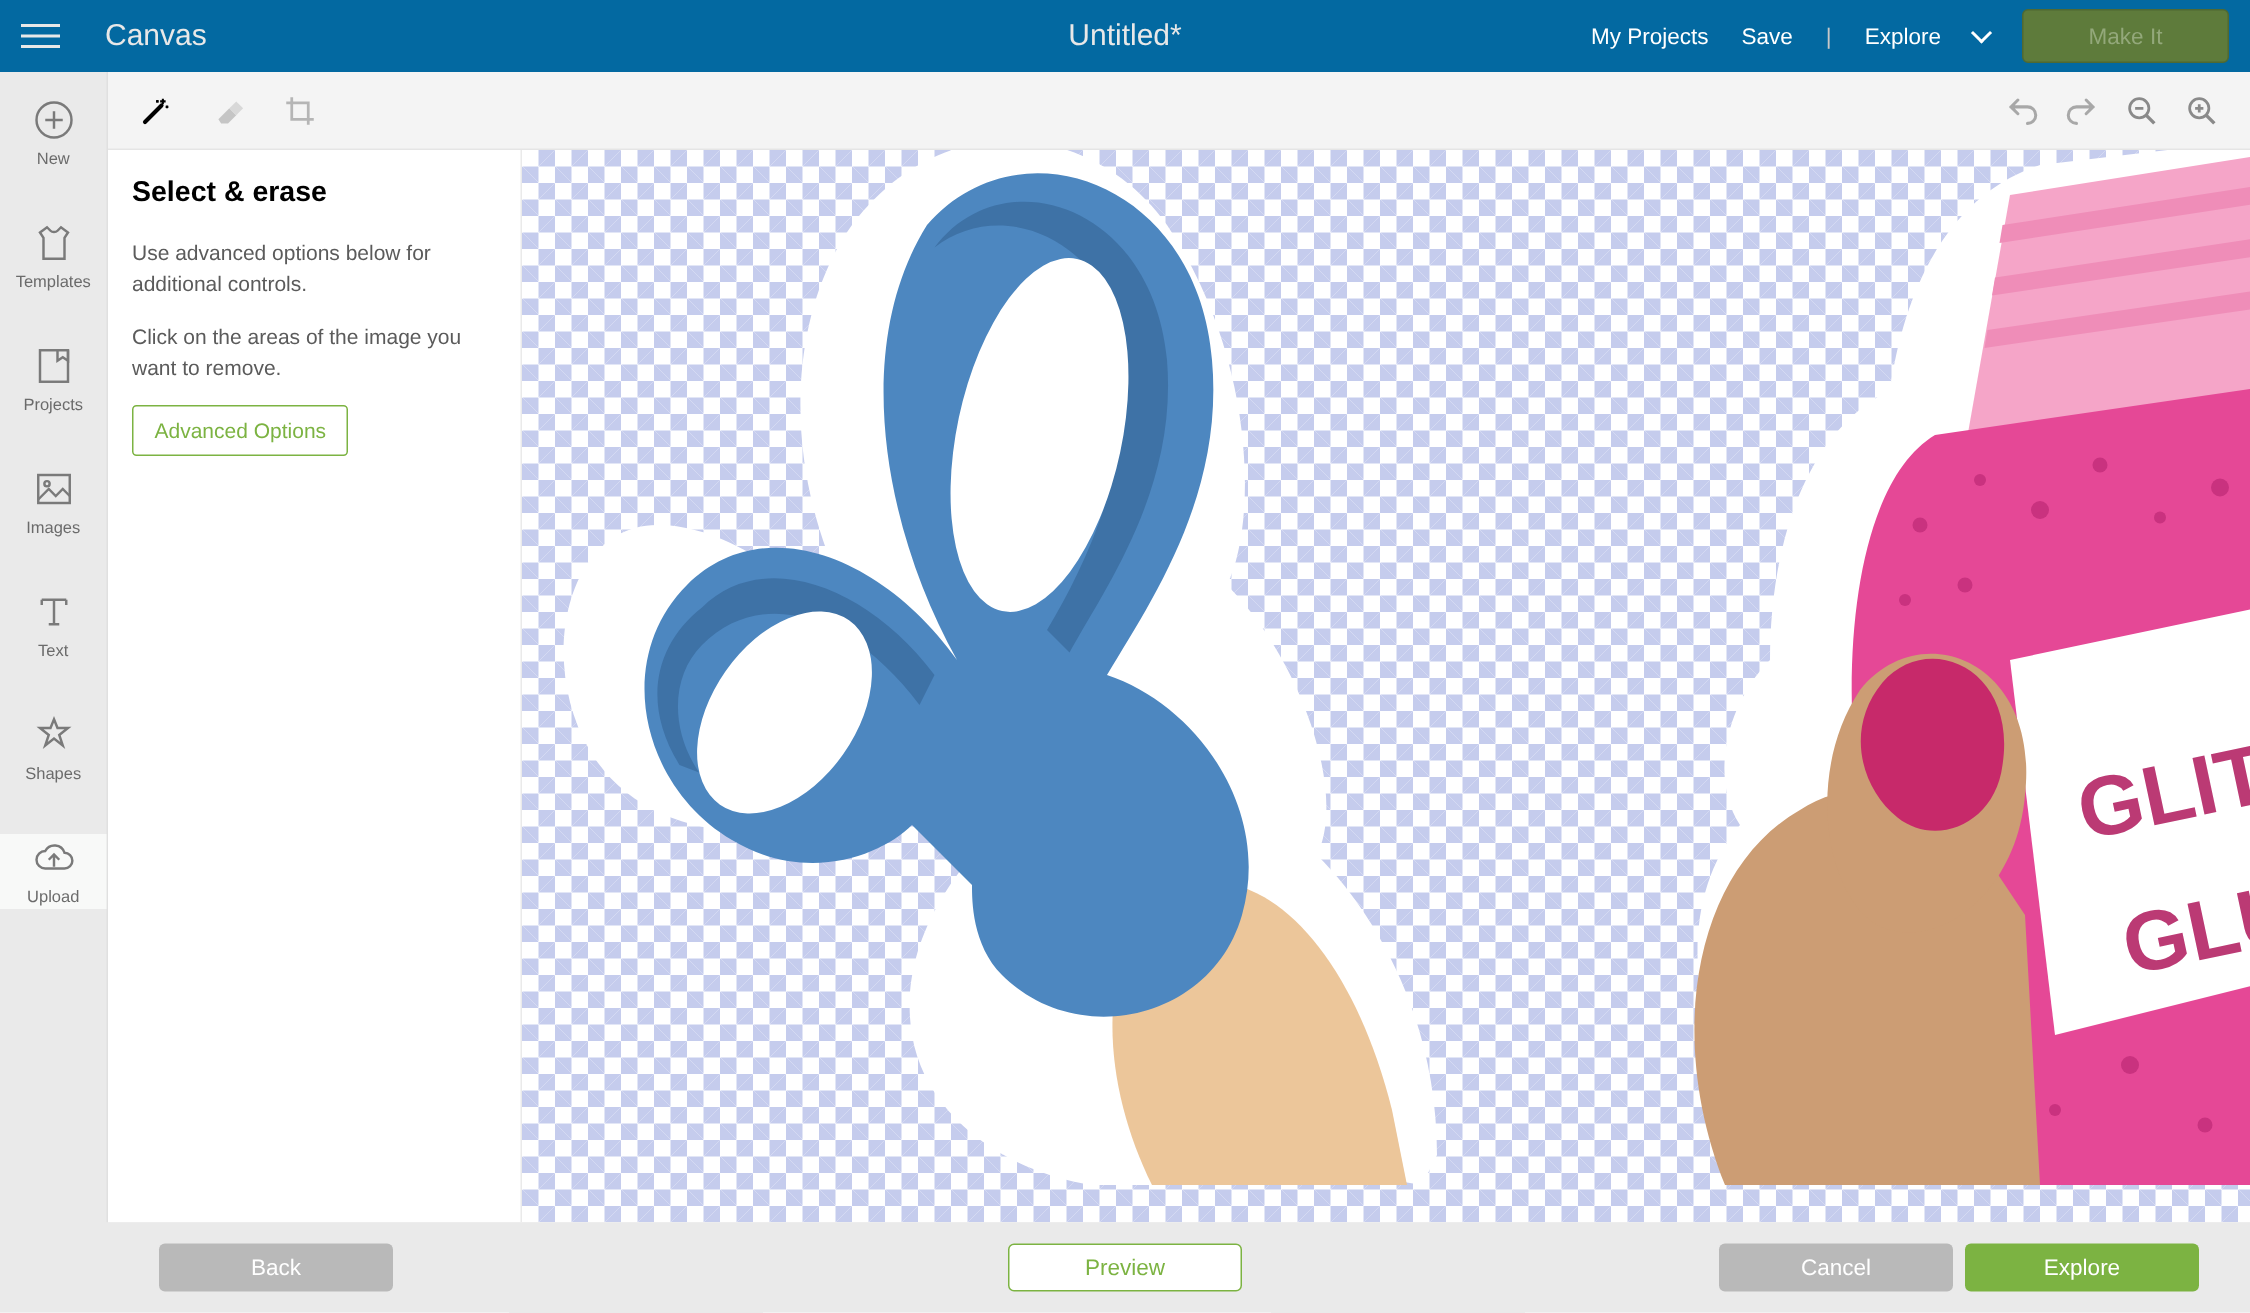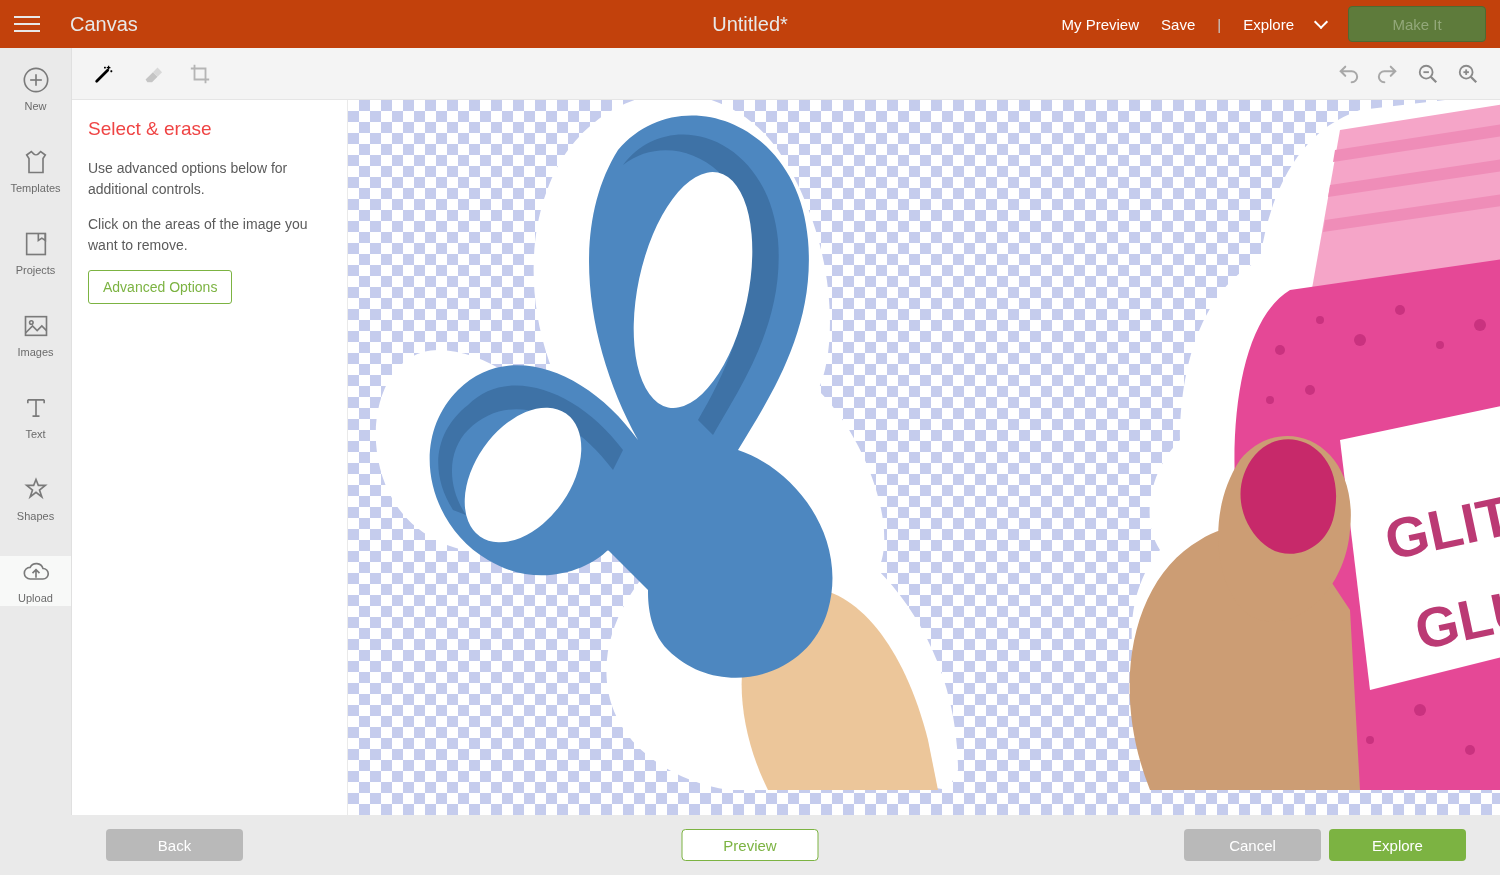--- a/index.html
+++ b/index.html
@@ -1,19 +1,19 @@
 <!DOCTYPE html>
 <html><head>
 <meta charset="utf-8">
 <style>
 * { margin:0; padding:0; box-sizing:border-box; font-family:-apple-system,BlinkMacSystemFont,"Segoe UI",Helvetica,Arial,sans-serif; }
 body { width:1500px; height:875px; background:#eaeaea; overflow:hidden; display:flex; flex-direction:column; }
 
 
-.topbar { height:48px; background:#c2410c; color:#fff; display:flex; align-items:center; padding:0 14px; font-size:18px; }
+.topbar { height:48px; background:#0369a1; color:#fff; display:flex; align-items:center; padding:0 14px; font-size:18px; }
 .menu-btn { width:32px; height:32px; display:flex; flex-direction:column; justify-content:center; gap:5px; cursor:pointer; }
 .menu-btn span { display:block; height:2px; width:26px; background:#e8e8e8; }
 .app-name { margin-left:24px; color:#e8e8e8; font-size:20px; font-weight:300; }
 .title-center { position:absolute; left:50%; transform:translateX(-50%); color:#e8e8e8; font-size:20px; font-weight:300; }
 .topbar-right { margin-left:auto; display:flex; align-items:center; gap:22px; font-size:15px; }
 .topbar-right .link { color:#fff; cursor:pointer; }
 .topbar-right .sep { color:#c8c8c8; }
 .explore { display:flex; align-items:center; gap:22px; }
 .chev { width:10px; height:10px; border-right:2px solid #fff; border-bottom:2px solid #fff; transform:rotate(45deg); margin-top:-4px; }
 .make-it-btn { width:138px; height:36px; background:#5e7b3b; border:1px solid #4f6932; border-radius:4px; color:#93a87a; display:flex; align-items:center; justify-content:center; font-size:15px; cursor:not-allowed; }
@@ -29,62 +29,62 @@
 
 .main { flex:1; display:flex; flex-direction:column; background:#fff; position:relative; }
 .toolbar { height:52px; background:#f4f4f4; border-bottom:1px solid #e5e5e5; display:flex; align-items:center; padding:0 20px; gap:24px; }
 .toolbar .tool { width:24px; height:24px; cursor:pointer; display:flex; align-items:center; justify-content:center; }
 .toolbar svg { width:22px; height:22px; }
 .toolbar-right { margin-left:auto; display:flex; gap:16px; }
 
 
 .content { flex:1; display:flex; overflow:hidden; }
 .sidepanel { width:276px; background:#fff; border-right:1px solid #eaeaea; padding:18px 16px; }
-.sidepanel h2 { font-size:19px; font-weight:400; color:#ef4444; margin-bottom:18px; }
+.sidepanel h2 { font-size:19px; font-weight:700; color:#000000; margin-bottom:18px; }
 .sidepanel p { font-size:14px; color:#5b5b5b; line-height:1.5; margin-bottom:14px; }
 .adv-btn { display:inline-block; padding:8px 14px; border:1px solid #7cb342; color:#7cb342; border-radius:3px; font-size:14px; cursor:pointer; background:#fff; }
 
 
 .canvas-wrap { flex:1; position:relative; overflow:hidden; background-color:#fff; }
 .checker { position:absolute; inset:0;
   background-image:
     linear-gradient(45deg,#c5cced 25%,transparent 25%),
     linear-gradient(-45deg,#c5cced 25%,transparent 25%),
     linear-gradient(45deg,transparent 75%,#c5cced 75%),
     linear-gradient(-45deg,transparent 75%,#c5cced 75%);
   background-size:22px 22px;
   background-position:0 0,0 11px,11px -11px,-11px 0;
   background-color:#fff;
 }
 .art { position:absolute; inset:0; }
 .art svg { position:absolute; }
 
 
 .footer { height:60px; background:#eaeaea; display:flex; align-items:center; padding:0 34px 0 106px; gap:20px; }
-.btn { height:32px; width:137px; border-radius:4px; display:flex; align-items:center; justify-content:center; font-size:15px; cursor:pointer; }
+.btn { height:32px; width:156px; border-radius:4px; display:flex; align-items:center; justify-content:center; font-size:15px; cursor:pointer; }
 .btn-back { background:#b9b9b9; color:#fff; }
 .btn-preview { background:#fff; border:1px solid #7cb342; color:#7cb342; }
 .btn-cancel { background:#b9b9b9; color:#fff;margin-left:37px; }
 .btn-continue { background:#7cb342; color:#fff; }
 .footer .center { position:absolute; left:50%; transform:translateX(-50%); }
 .footer-right { margin-left:auto; display:flex; gap:8px; }
 </style>
 </head>
 <body>
 
 <div class="topbar">
   <div class="menu-btn">
       <span></span>
       <span></span>
       <span></span>
     </div>
   <div class="app-name">Canvas</div>
   <div class="title-center">Untitled*</div>
   <div class="topbar-right">
-    <span class="link">My Preview</span>
+    <span class="link">My Projects</span>
     <span class="link">Save</span>
     <span class="sep">|</span>
     <span class="link explore">
       <span>Explore</span>
       <span class="chev"></span>
     </span>
     <div class="make-it-btn">Make It</div>
   </div>
 </div>
 

